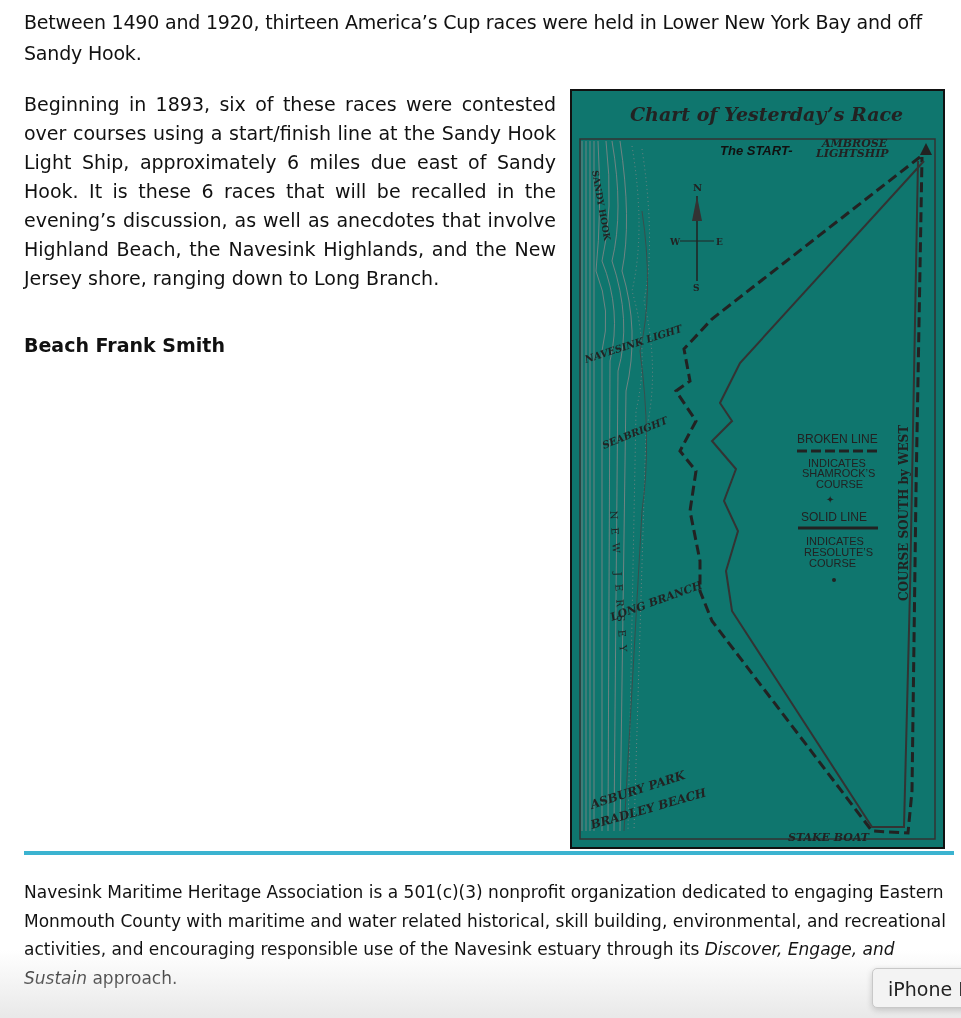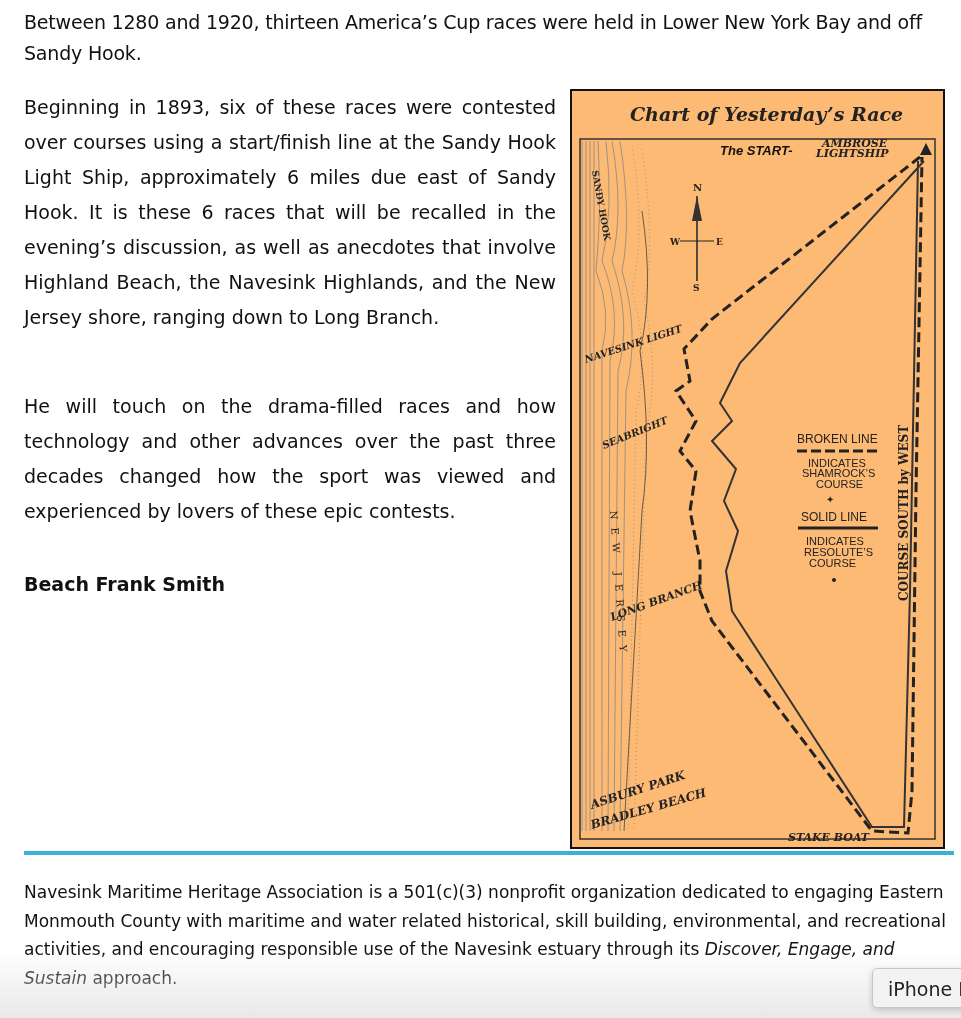--- a/index.html
+++ b/index.html
@@ -7,28 +7,28 @@
     width: 961px; height: 1018px; overflow: hidden; position: relative;
     background: #ffffff; color: #111;
     font-family: "DejaVu Sans", sans-serif;
   }
   .intro {
     position: absolute; left: 24px; top: 7px; width: 930px;
     font-size: 19px; line-height: 31px; letter-spacing: -0.2px;
   }
   .col-left {
     position: absolute; left: 24px; top: 90px; width: 532px;
-    font-size: 19px; line-height: 35px; text-align: justify;
+    font-size: 19px; line-height: 29px; text-align: justify;
   }
   .col-left p { margin: 0; }
   .p2 { margin-top: 54px !important; }
   .about-h { margin-top: 38px !important; font-weight: bold; }
   .map {
     position: absolute; left: 570px; top: 89px; width: 375px; height: 760px;
-    border: 2px solid #111; background: #fdba74; box-sizing: border-box;
+    border: 2px solid #111; background: #0f766e; box-sizing: border-box;
   }
   .map svg { display: block; }
   .divider {
     position: absolute; left: 24px; top: 851px; width: 930px; height: 4px;
     background: #3bb3d0;
   }
   .footer {
     position: absolute; left: 24px; top: 878px; width: 930px;
     font-size: 17px; line-height: 28.5px;
   }
@@ -44,25 +44,24 @@
     background: #f3f3f3; border: 1px solid #c8c8c8; border-radius: 5px;
     box-shadow: 0 2px 6px rgba(0,0,0,0.18);
     font-size: 19px; line-height: 40px; padding-left: 15px; color: #222;
     box-sizing: border-box; white-space: nowrap; overflow: hidden;
   }
   .mt { font-family: "DejaVu Serif", serif; fill: #222; }
 </style>
 </head>
 <body>
 
-<div class="intro">Between 1280 and 1920, thirteen America’s Cup races were held in Lower New York Bay and off Sandy Hook.</div>
+<div class="intro">Between 1490 and 1920, thirteen America’s Cup races were held in Lower New York Bay and off Sandy Hook.</div>
 
 <div class="col-left">
   <p>Beginning in 1893, six of these races were contested over courses using a start/finish line at the Sandy Hook Light Ship, approximately 6 miles due east of Sandy Hook.  It is these 6 races that will be recalled in the evening’s discussion, as well as anecdotes that involve Highland Beach, the Navesink Highlands, and the New Jersey shore, ranging down to Long Branch.</p>
-  <p class="p2">He will touch on the drama-filled races and how technology and other advances over the past three decades changed how the sport was viewed and experienced by lovers of these epic contests.</p>
   <p class="about-h">Beach Frank Smith</p>
 </div>
 
 <div class="map">
   <svg width="371" height="756" viewBox="0 0 371 756">
     <text class="mt" x="58" y="30" font-size="19" font-style="italic" font-weight="bold">Chart of Yesterday’s Race</text>
 
     <rect x="8" y="48" width="355" height="700" fill="none" stroke="#333" stroke-width="1.5"></rect>
 
     <g stroke="#888" stroke-width="0.8" fill="none">

